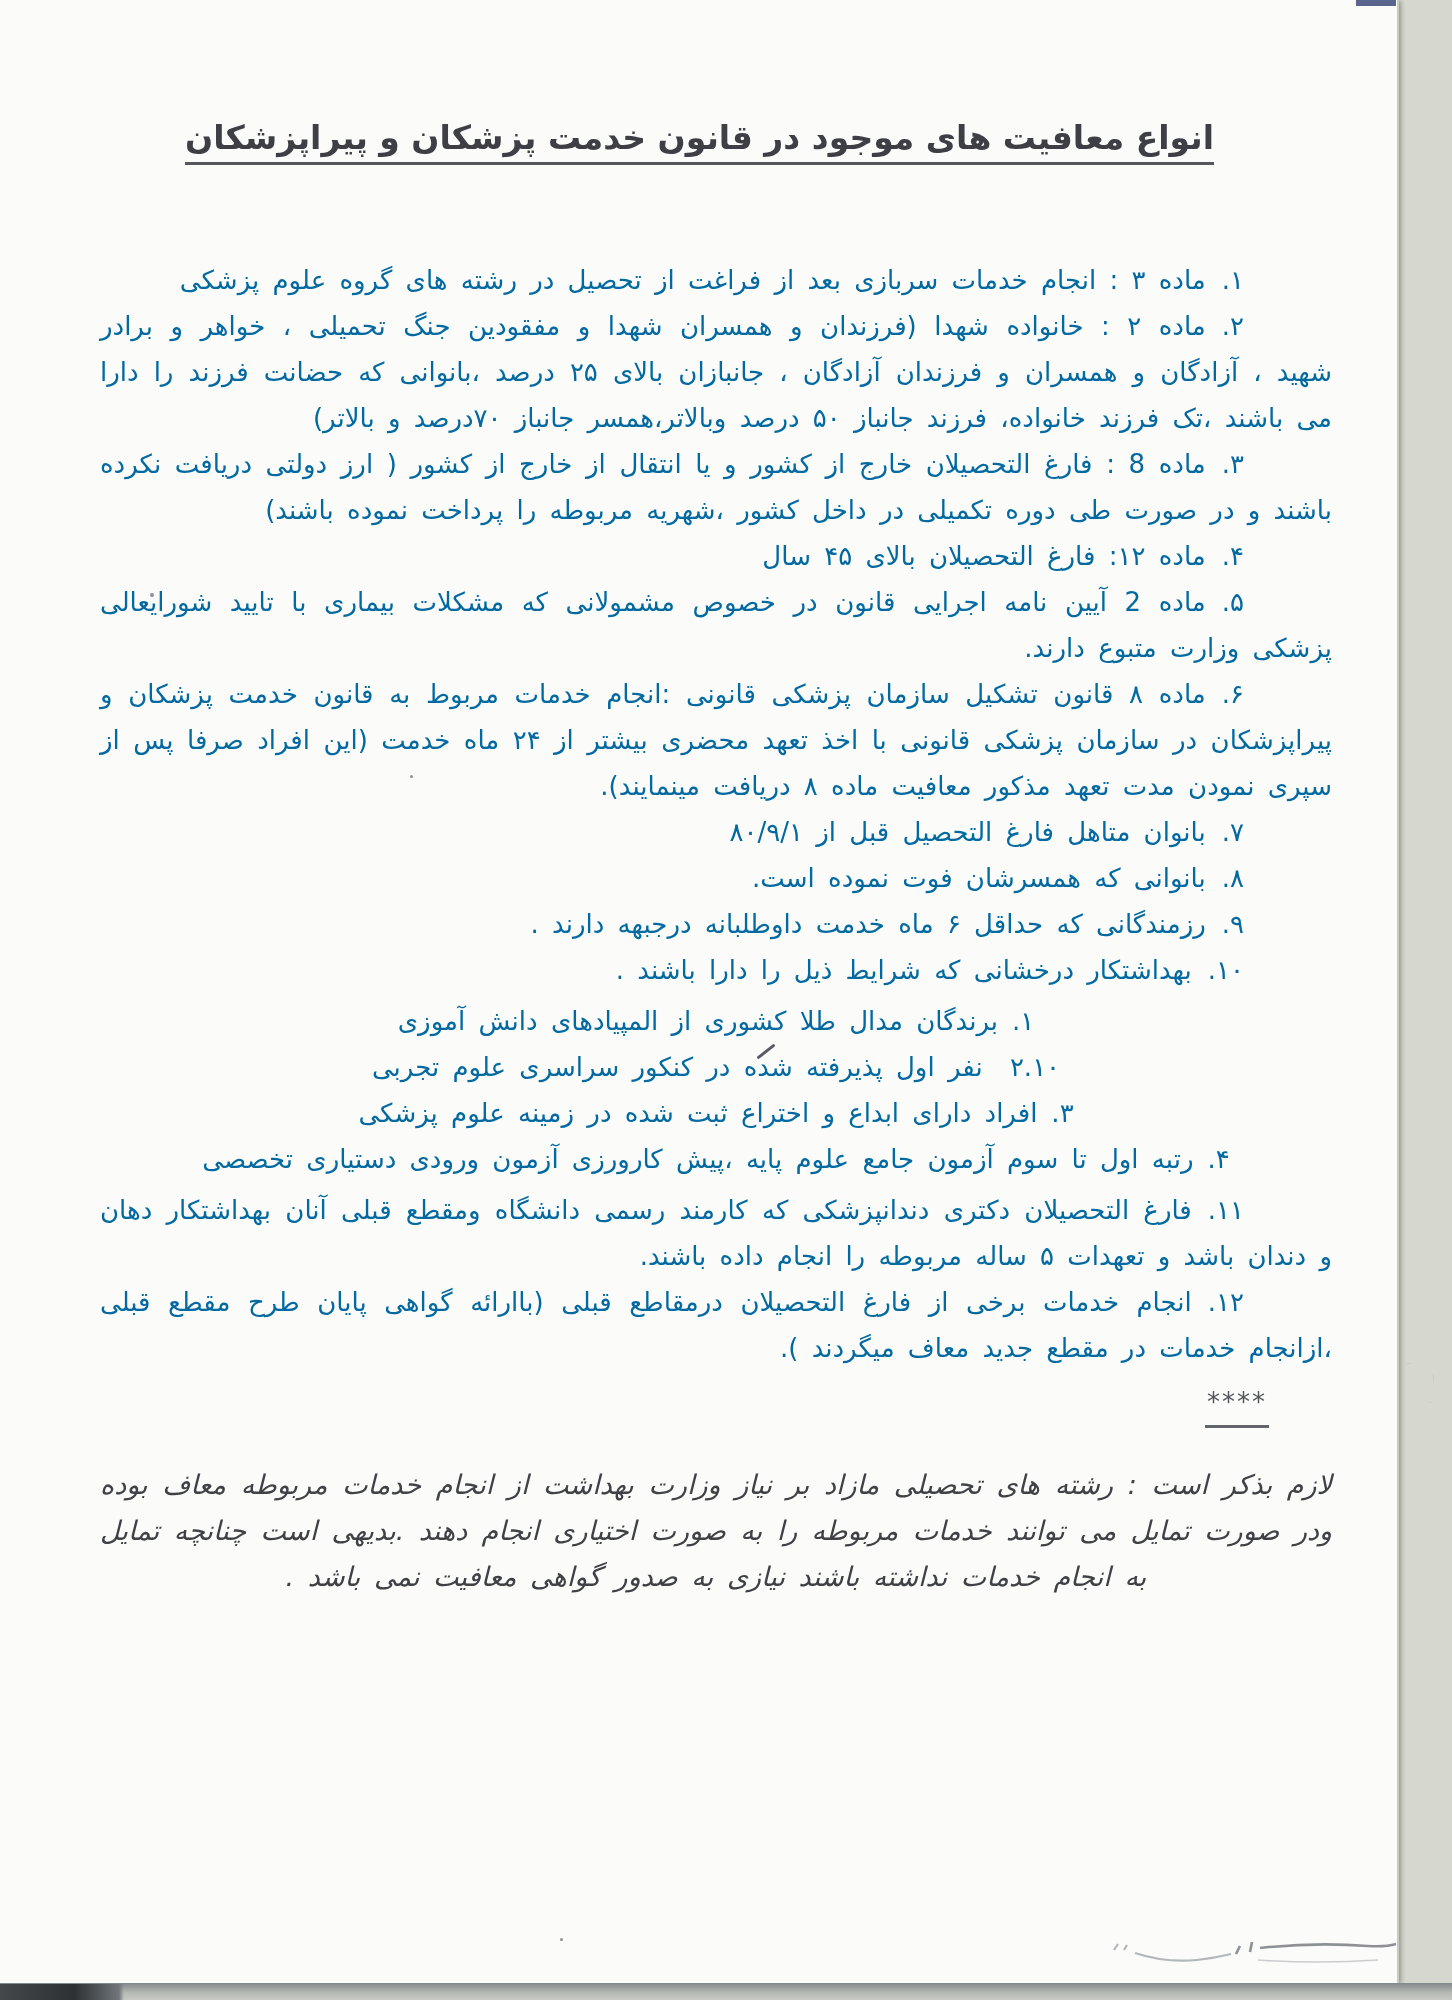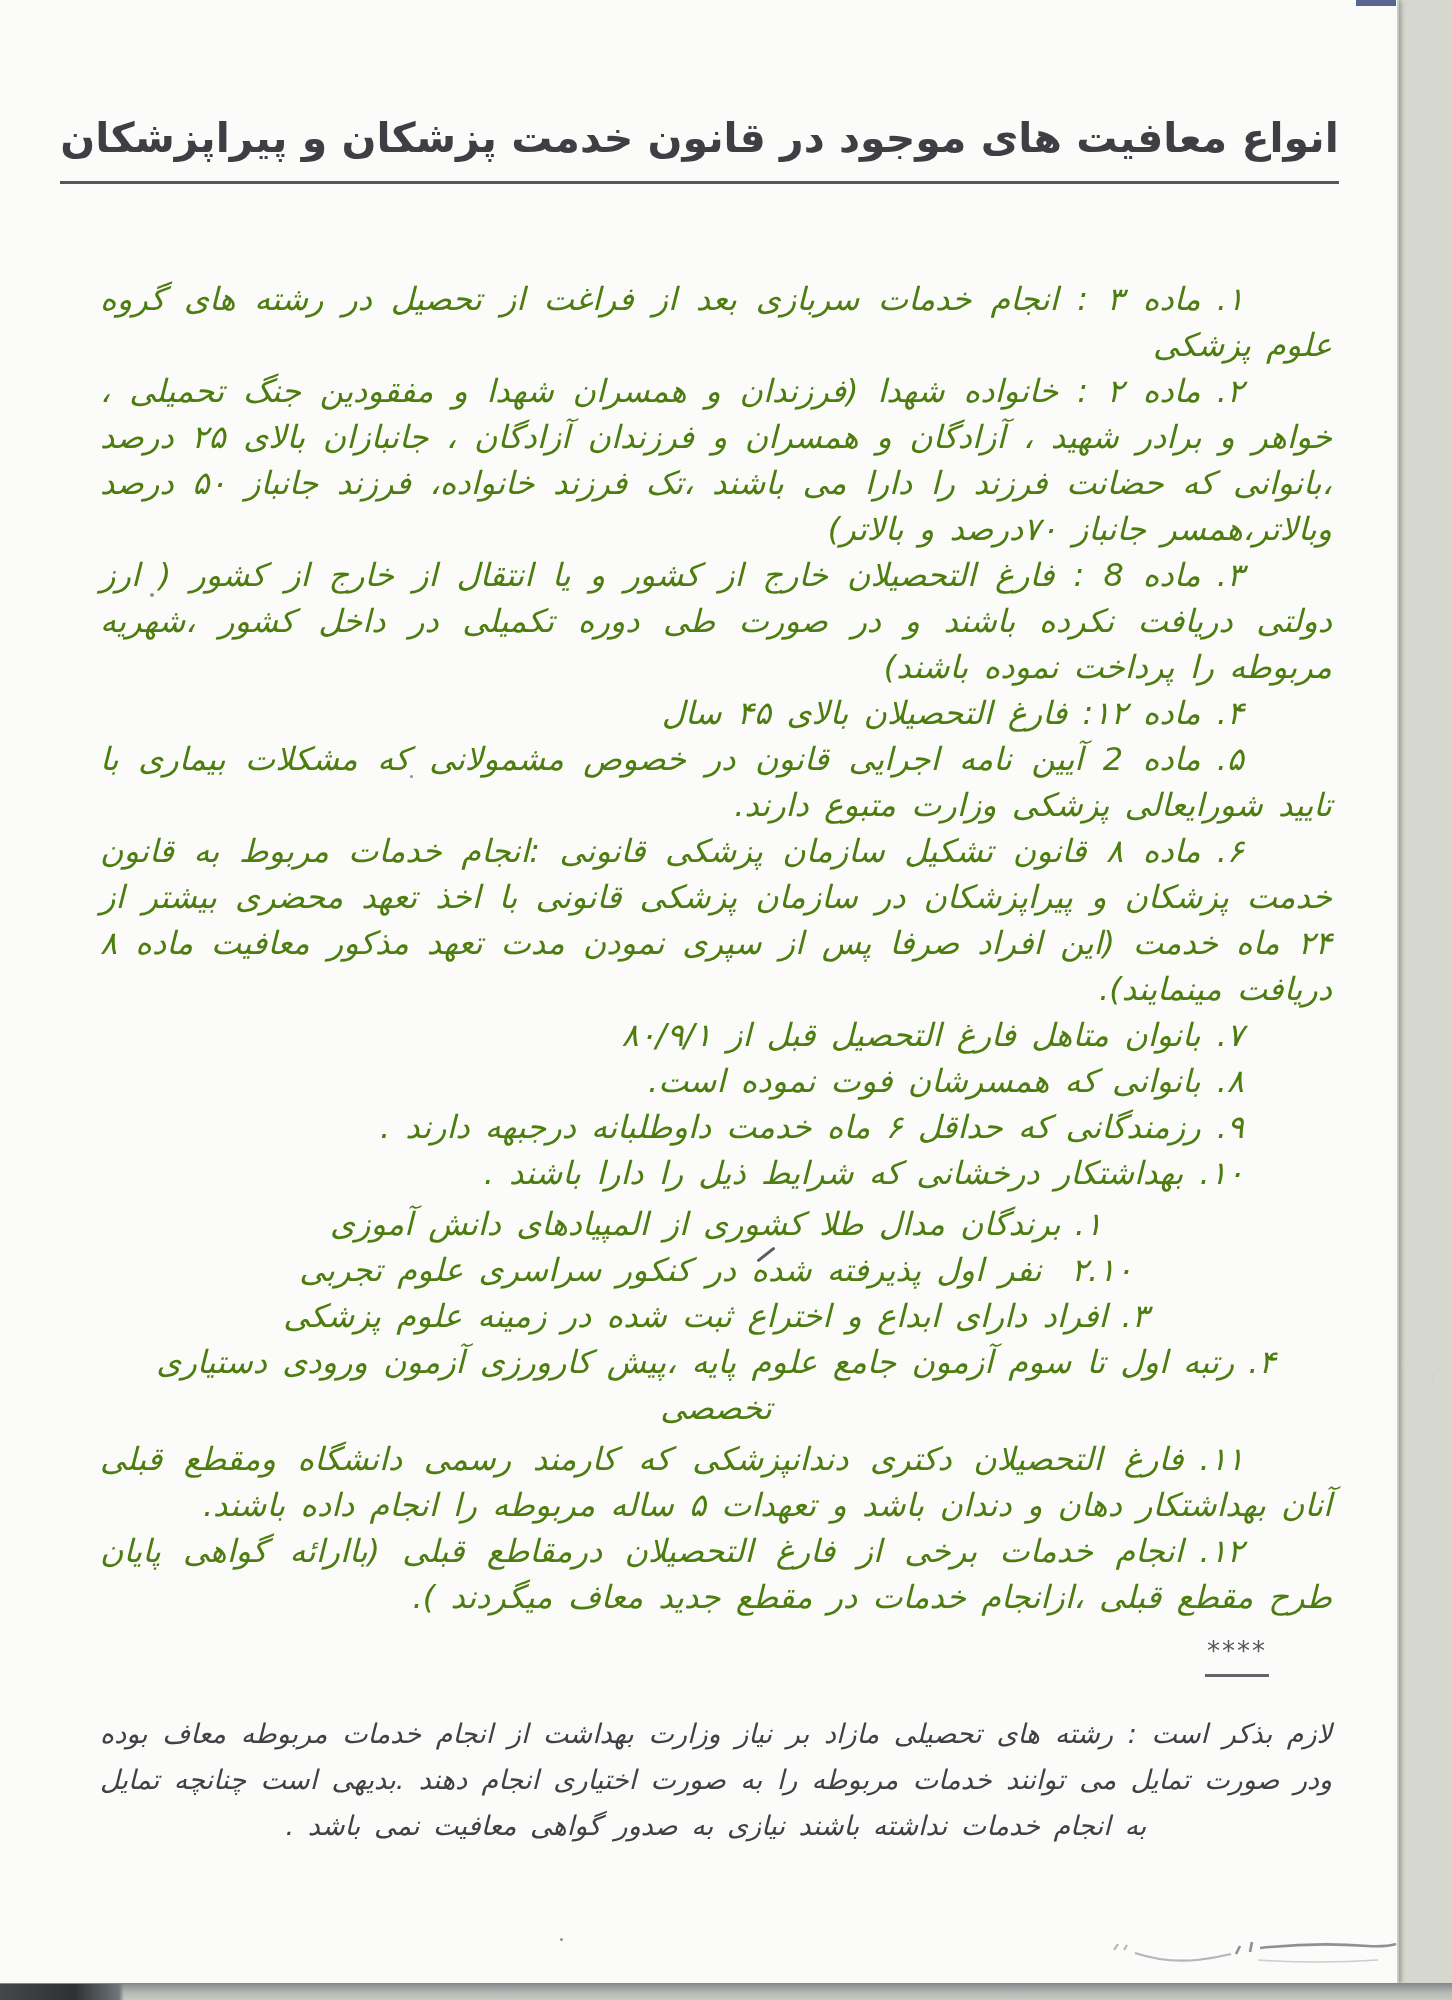--- a/index.html
+++ b/index.html
@@ -23,32 +23,31 @@
   }
   .page-edge{position:absolute;right:0;top:0;width:2px;height:100%;background:#c9cac2;}
   
   .bottom-band{position:absolute;left:0;top:1983px;width:1452px;height:17px;
     background:linear-gradient(to bottom,#82888b,#b4b8b3 55%,#c7c9c3);}
   .dark-corner{position:absolute;left:0;top:1984px;width:124px;height:16px;
     background:linear-gradient(to right,#45484a,#2e3133 60%,#70767a 96%,transparent);}
   
   .title-wrap{padding-top:118px;text-align:center;direction:rtl;}
   .title-text{
-    display:inline-block;font-size:41px;font-weight:bold;color:#3d3f44;
-    border-bottom:3px solid #55575c;padding-bottom:23px;letter-spacing:0;
+    display:inline-block;font-size:33px;font-weight:bold;color:#3d3f44;
+    border-bottom:3px solid #55575c;padding-bottom:4px;letter-spacing:0;
     line-height:40px;
   }
   
   .content{
     direction:rtl;
     margin:92px 67px 0 100px; 
-    color:#4d7c0f;
-    font-size:32px;line-height:46px;word-spacing:5px;
+    color:#0369a1;
+    font-size:26px;line-height:46px;word-spacing:5px;
     text-align:justify;
-    font-style:italic;
   }
   p.item{margin:0;text-indent:88px;position:relative;}
   p.item .num{margin-left:16px;}
   .sub-list{margin:5px;}
   p.sub-item{margin:0;text-indent:0;text-align:center;position:relative;}
   p.sub-item .num{margin-left:14px;}
   .pen-slash{position:absolute;right:45%;top:6px;width:22px;height:3px;background:#3c3f47;
     transform:rotate(-38deg);border-radius:2px;opacity:.85;}
   .separator-wrap{direction:rtl;text-align:right;margin:18px 130px 0 0;}
   .stars{

